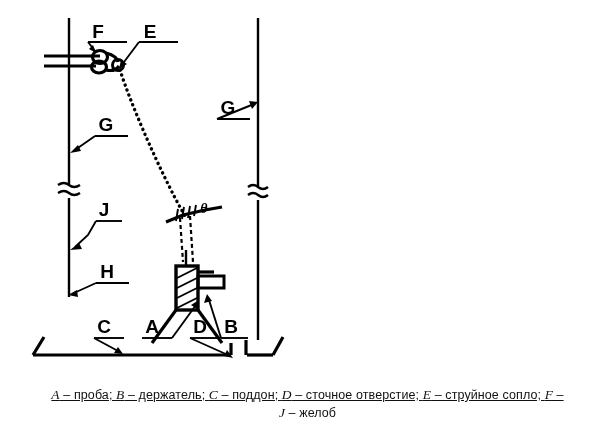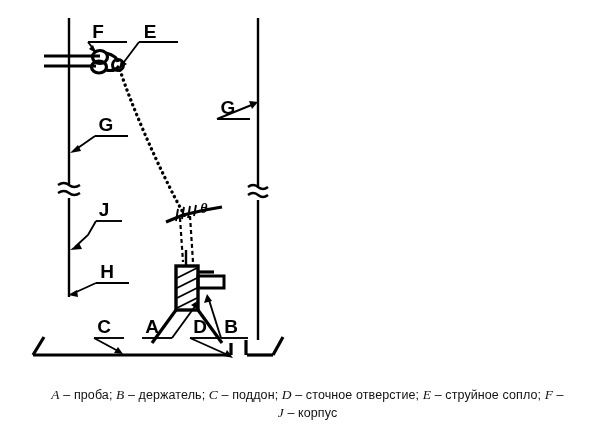--- a/index.html
+++ b/index.html
@@ -39,20 +39,21 @@
     font-size: 12.5px;
     line-height: 17px;
     color: #111111;
     letter-spacing: 0.1px;
   }
   .caption-line {
     display: block;
     white-space: nowrap;
   }
   .caption-line.line1 {
+    text-decoration: underline;
   }
   .cap-it {
     font-style: italic;
     font-family: "Liberation Serif", serif;
     font-size: 13.5px;
   }
   .label-text {
     font-family: "Liberation Sans", sans-serif;
     font-weight: bold;
     font-size: 19px;
@@ -254,17 +255,17 @@
 
     <text class="label-theta" x="204" y="213" text-anchor="middle">θ</text>
 
   </svg>
 
   <div class="caption-block">
 
     <span class="caption-line line1"><span class="cap-it">A</span><span> – проба; </span><span class="cap-it">B</span><span> – держатель; </span><span class="cap-it">C</span><span> – поддон; </span><span class="cap-it">D</span><span> – сточное отверстие; </span><span class="cap-it">E</span><span> – струйное сопло; </span><span class="cap-it">F</span><span> –</span></span>
 
 
-    <span class="caption-line line3"><span class="cap-it">J</span><span> – корпус</span></span>
+    <span class="caption-line line3"><span class="cap-it">J</span><span> – желоб</span></span>
 
   </div>
 
 </div>
 
 </body></html>

